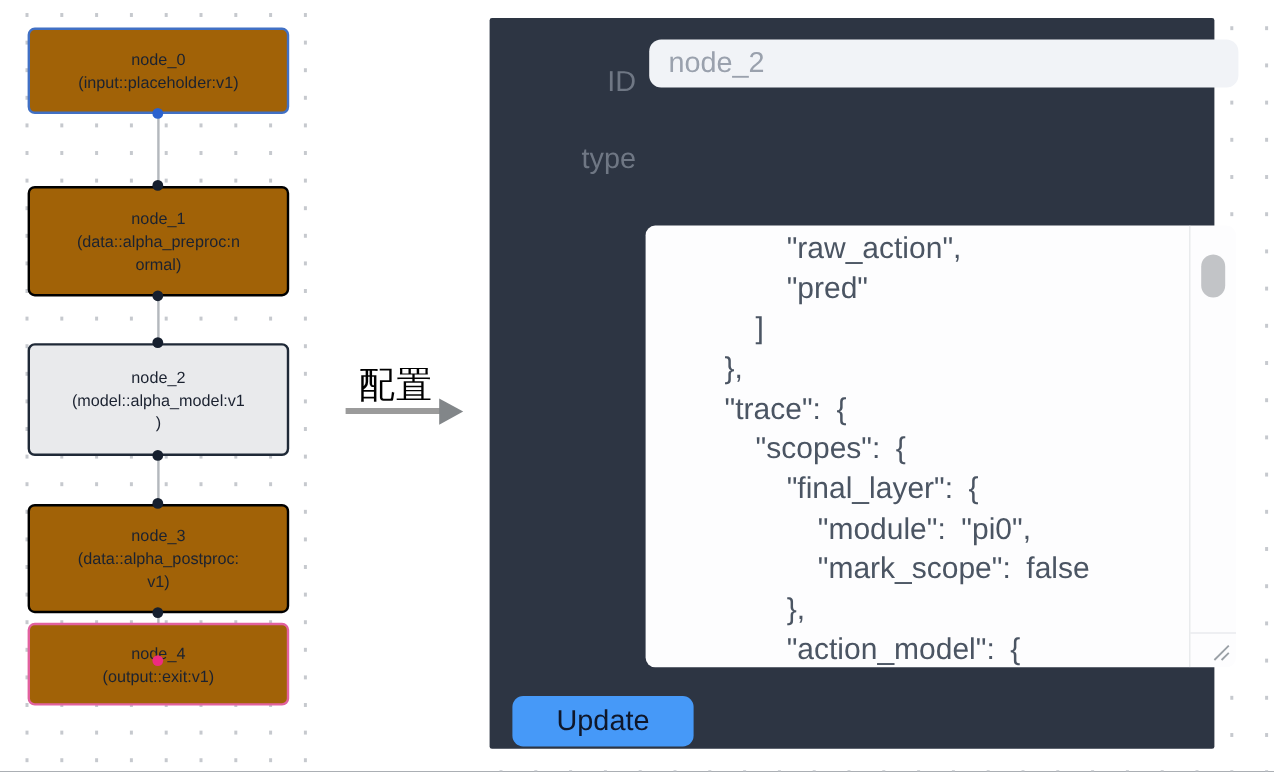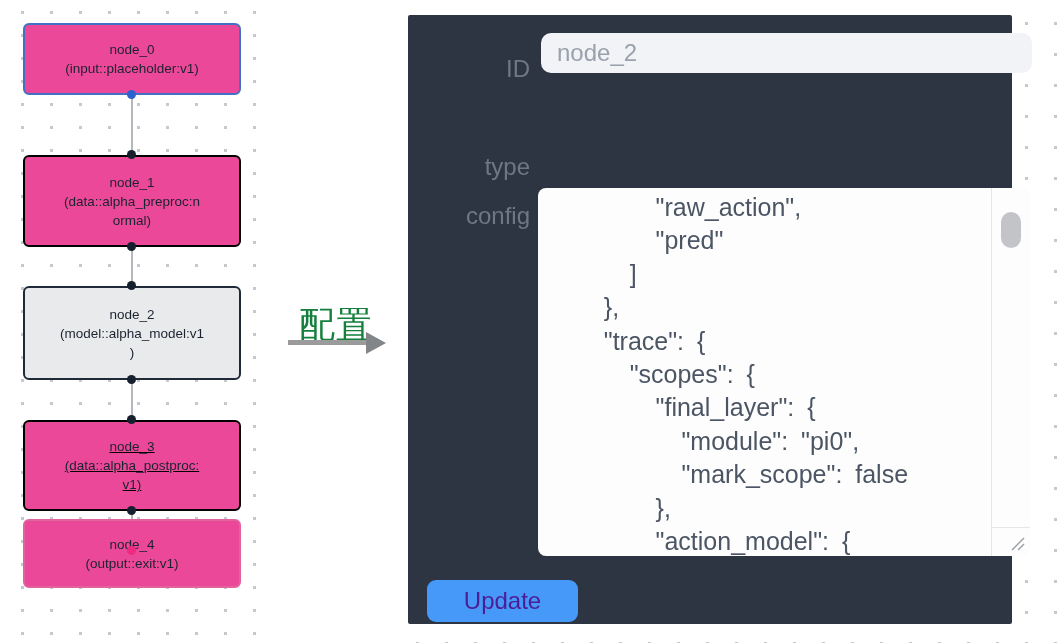--- a/index.html
+++ b/index.html
@@ -6,66 +6,66 @@
   html,body { width:1062px; height:643px; }
   body { font-family:"Liberation Sans", sans-serif; background:#ffffff; position:relative; overflow:hidden; }
 
   
   .dots { position:absolute; top:0; bottom:0;
     background-image: radial-gradient(circle, #c6c9ce 1.5px, transparent 1.7px); }
   .dots-left  { left:0; width:270px; background-size:29px 23px; background-position:8px 1px; }
   .dots-right { left:393px; right:0; background-size:29px 31px; background-position:10px 8px; }
 
   
-  .node { position:absolute; left:23px; width:218px; background:#ec4899; border:2px solid #000000;
+  .node { position:absolute; left:23px; width:218px; background:#a16207; border:2px solid #000000;
           border-radius:6px; display:flex; align-items:center; justify-content:center; z-index:3; }
   .node .nlabel { white-space:pre-line; text-align:center; font-size:13.5px; line-height:19px; color:#1b2230; }
   .n0 { top:23px;  height:72px; border-color:#4170c4; }
   .n1 { top:155px; height:92px; }
   .n2 { top:286px; height:94px; background:#e9eaec; border-width:2.5px; border-color:#1f2937; }
-  .n3 { top:420px; height:91px;text-decoration:underline; }
+  .n3 { top:420px; height:91px; }
   .n4 { top:519px; height:69px; border-color:#e2619f; }
 
   
   .edge { position:absolute; left:131px; width:1.5px; background:#b4b8bd; z-index:2; }
   .e0 { top:95px;  height:60px; }
   .e1 { top:247px; height:39px; }
   .e2 { top:380px; height:40px; }
   .e3 { top:511px; height:40px; }
   .port { position:absolute; left:127px; width:9px; height:9px; border-radius:50%; background:#161f2e; z-index:4; }
   .p0 { top:90px;  background:#2b62cf; }
   .p1 { top:150px; } .p2 { top:242px; } .p3 { top:281px; } .p4 { top:375px; }
   .p5 { top:415px; } .p6 { top:506px; } .p7 { top:546px; background:#ee2b80; }
 
   
-  .cfg-label { position:absolute; left:299px; top:301px; font-size:36px; color:#15803d; z-index:5; letter-spacing:1px; }
+  .cfg-label { position:absolute; left:299px; top:301px; font-size:30px; color:#000000; z-index:5; letter-spacing:1px; }
   .arrow-line { position:absolute; left:288px; top:340px; width:80px; height:5px; background:#9b9b9b; z-index:5; }
   .arrow-head { position:absolute; left:366px; top:331.5px; width:0; height:0; z-index:5;
                 border-left:20px solid #828689; border-top:11px solid transparent; border-bottom:11px solid transparent; }
 
   
   .panel { position:absolute; left:408px; top:15px; width:604px; height:609px; background:#2d3543; border-radius:2px; z-index:6; }
   .plabel { position:absolute; left:20px; width:102px; text-align:right; font-size:24px; color:#6f7784; }
-  .lbl-id { top:40px; } .lbl-type { top:138px; } .lbl-config { top:187px; }
+  .lbl-id { top:40px; } .lbl-type { top:104px; } .lbl-config { top:187px; }
   .field { position:absolute; left:133px; width:491px; height:40px; border:none; outline:none;
            border-radius:10px; background:#f1f3f7; color:#9aa1ad; font-size:24px; padding:0 16px;
            font-family:"Liberation Sans", sans-serif; }
   .fld-id { top:18px; } .fld-type { top:98px; }
 
   .config-box { position:absolute; left:130px; top:173px; width:492px; height:368px; background:#fdfdfe;
                 border-radius:8px; overflow:hidden; }
   .config-text { font-family:"Liberation Sans", sans-serif; white-space:pre; font-size:25px; line-height:33.4px;
                  color:#4b5563; padding:3px 0 0 14px; word-spacing:6px; }
   .vtrack { position:absolute; top:0; bottom:0; right:38px; width:1px; background:#e4e6e9; }
   .vthumb { position:absolute; right:9px; top:24px; width:20px; height:36px; border-radius:10px; background:#c2c4c7; }
   .hcorner { position:absolute; right:0; bottom:28px; width:38px; height:1px; background:#e4e6e9; }
   .resize-handle { position:absolute; right:4px; bottom:4px; width:18px; height:18px; }
 
   .update-btn { position:absolute; left:19px; top:565px; width:151px; height:42px; border:none; cursor:pointer;
-                border-radius:9px; background:#4699f8; color:#4c1d95; font-size:24px; font-weight:500;
+                border-radius:9px; background:#4699f8; color:#0f172a; font-size:24px; font-weight:500;
                 font-family:"Liberation Sans", sans-serif; }
 </style>
 </head>
 <body>
 
 <div class="dots dots-left"></div>
 
 <div class="edge e0"></div>
 <div class="edge e1"></div>
 <div class="edge e2"></div>
@@ -109,21 +109,20 @@
 <div class="arrow-head"></div>
 
 <div class="dots dots-right"></div>
 
 <div class="panel">
   <div class="plabel lbl-id">ID</div>
   <input class="field fld-id" value="node_2" style="">
 
   <div class="plabel lbl-type">type</div>
 
-  <div class="plabel lbl-config">config</div>
   <div class="config-box">
     <div class="config-text">        "raw_action",
         "pred"
       ]
     },
     "trace": {
       "scopes": {
         "final_layer": {
           "module": "pi0",
           "mark_scope": false

